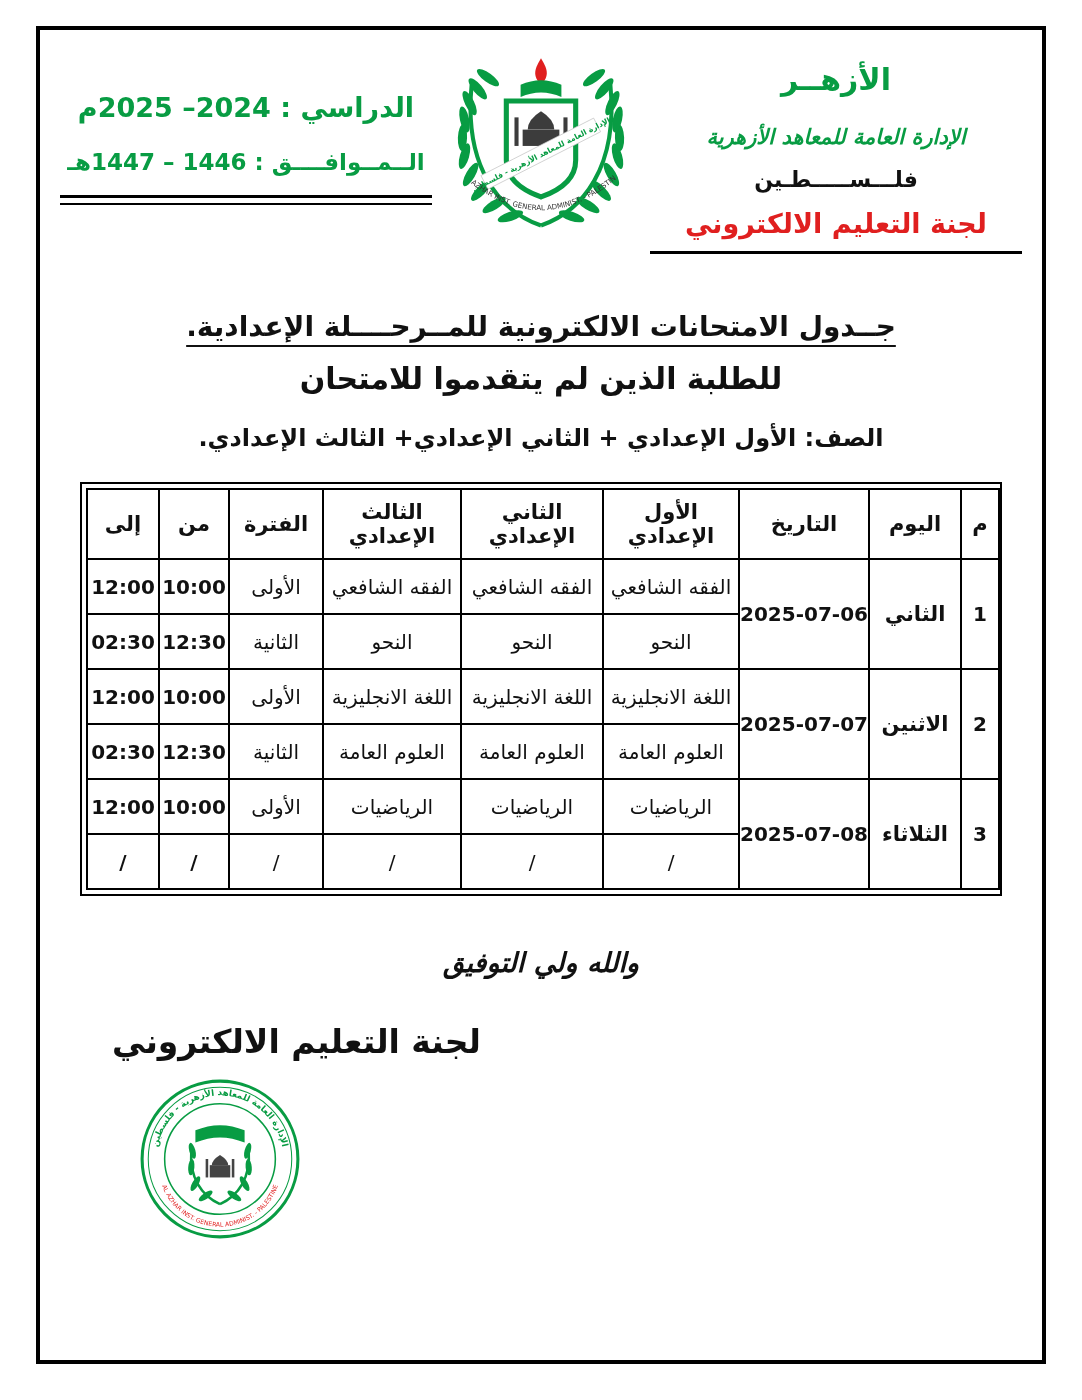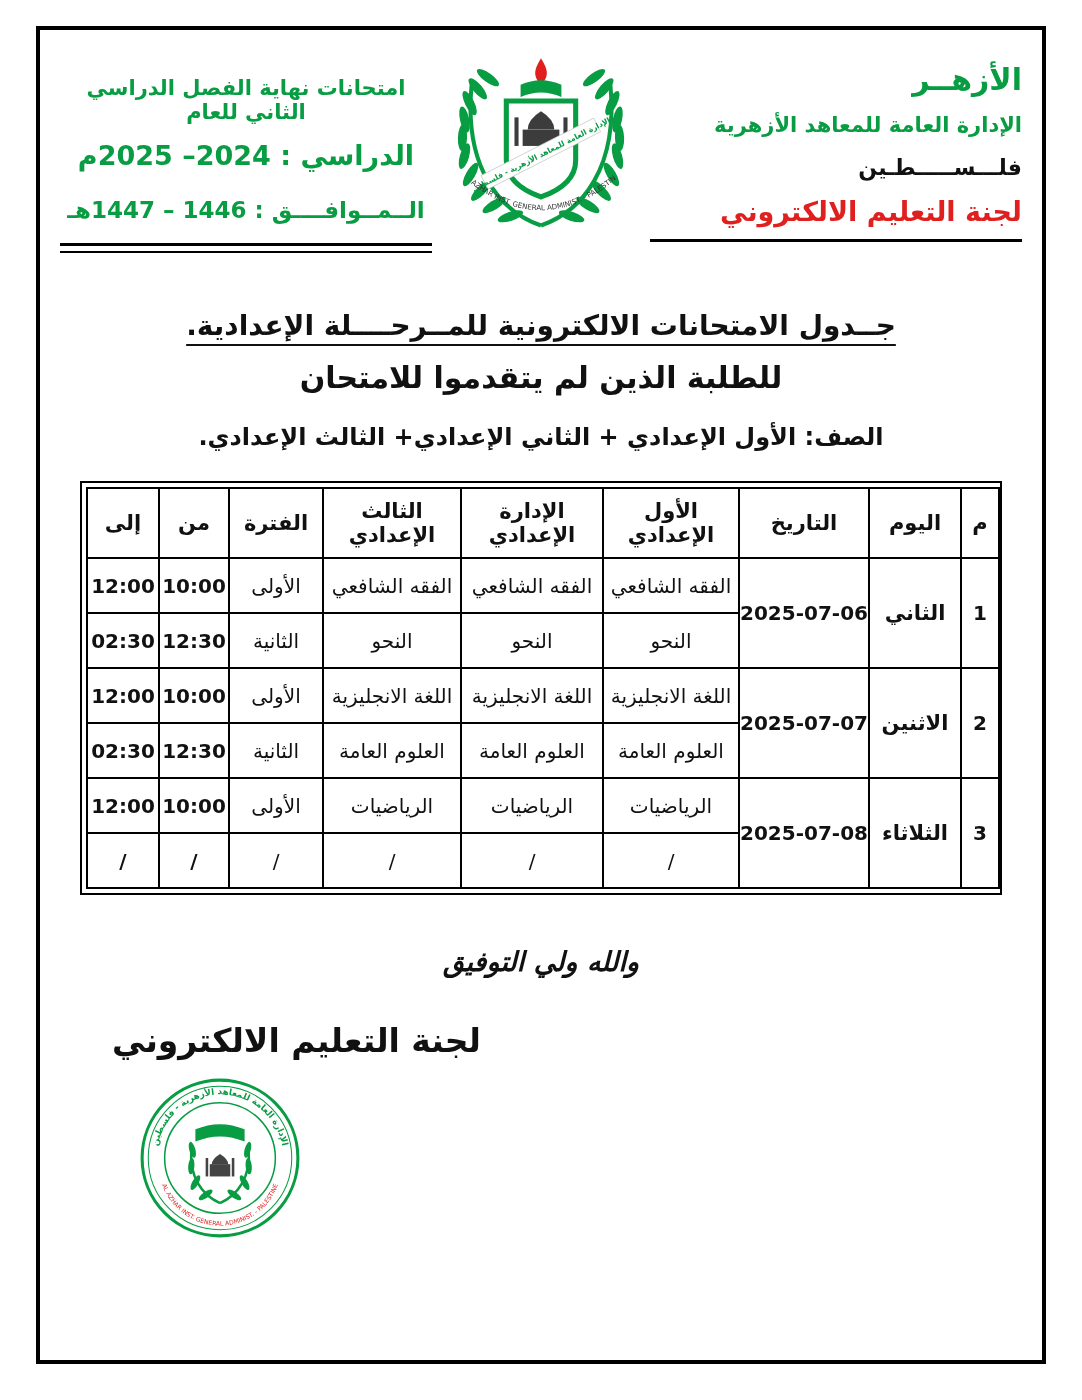--- a/index.html
+++ b/index.html
@@ -10,27 +10,27 @@
     font-family:"DejaVu Sans", sans-serif; color:var(--ink);
   }
   .frame {
     position:absolute; left:36px; top:26px; width:1010px; height:1338px;
     border:4px solid #000; padding:26px 20px 18px;
   }
 
   
   .header { display:flex; justify-content:space-between; align-items:flex-start; }
   .header-left  { width:372px; direction:rtl; text-align:center; padding-top:20px; }
-  .header-right { width:372px; direction:rtl; text-align:right; padding-top:6px; }
+  .header-right { width:372px; direction:rtl; text-align:center; padding-top:6px; }
   .hl1 { font-size:21px; font-weight:bold; color:var(--green); }
   .hl2 { font-size:27px; font-weight:bold; color:var(--green); margin-top:16px; }
   .hl3 { font-size:23px; font-weight:bold; color:var(--green); margin-top:26px; }
   .double-rule { margin-top:20px; height:10px; border-top:3px solid #000; border-bottom:2px solid #000; }
   .hr1 { font-size:30px; font-weight:bold; color:var(--green); }
-  .hr2 { font-size:21px; font-weight:bold; color:var(--green); margin-top:16px; }
+  .hr2 { font-size:21px; font-weight:bold; color:var(--green); margin-top:28px;font-style:italic; }
   .hr3 { font-size:22px; font-weight:bold; letter-spacing:7px; margin-top:18px; }
   .hr4 { font-size:27px; font-weight:bold; color:var(--red); margin-top:16px; }
   .single-rule { margin-top:12px; border-top:3px solid #000; }
   .header-logo { width:204px; display:flex; justify-content:center; }
 
   
   .titles { direction:rtl; text-align:center; margin-top:56px; }
   .t1 { font-size:28px; font-weight:bold; text-decoration:underline; text-underline-offset:9px; text-decoration-thickness:2px; }
   .t2 { font-size:30px; font-weight:bold; margin-top:18px; }
   .t3 { font-size:24px; font-weight:bold; margin-top:28px; }
@@ -57,21 +57,20 @@
   .bottom-logo { margin:16px 0 0 78px; width:164px; }
 </style>
 </head>
 <body>
 
 <div class="frame">
 
   <div class="header">
 
     <div class="header-left">
-      <div class="hl1">امتحانات نهاية الفصل الدراسي الثاني للعام</div>
       <div class="hl2">الدراسي : 2024– 2025م</div>
       <div class="hl3">الــمــوافــــق : 1446 – 1447هـ</div>
       <div class="double-rule"></div>
     </div>
 
     <div class="header-logo">
       <svg width="204" height="186" viewBox="0 0 200 182">
 
         <path d="M100 166 C60 152 24 110 32 28" fill="none" stroke="var(--green)" stroke-width="4"></path>
         <path d="M100 166 C140 152 176 110 168 28" fill="none" stroke="var(--green)" stroke-width="4"></path>
@@ -157,21 +156,21 @@
         <col style="width:94px">
           <col style="width:70px">
           <col style="width:72px">
       </colgroup>
       <thead>
         <tr>
           <th>م</th>
           <th>اليوم</th>
           <th>التاريخ</th>
           <th>الأول الإعدادي</th>
-          <th>الإدارة الإعدادي</th>
+          <th>الثاني الإعدادي</th>
           <th>الثالث الإعدادي</th>
           <th>الفترة</th>
           <th>من</th>
           <th>إلى</th>
         </tr>
       </thead>
       <tbody>
 
         <tr>
           <td class="cell-num" rowspan="2">1</td>

